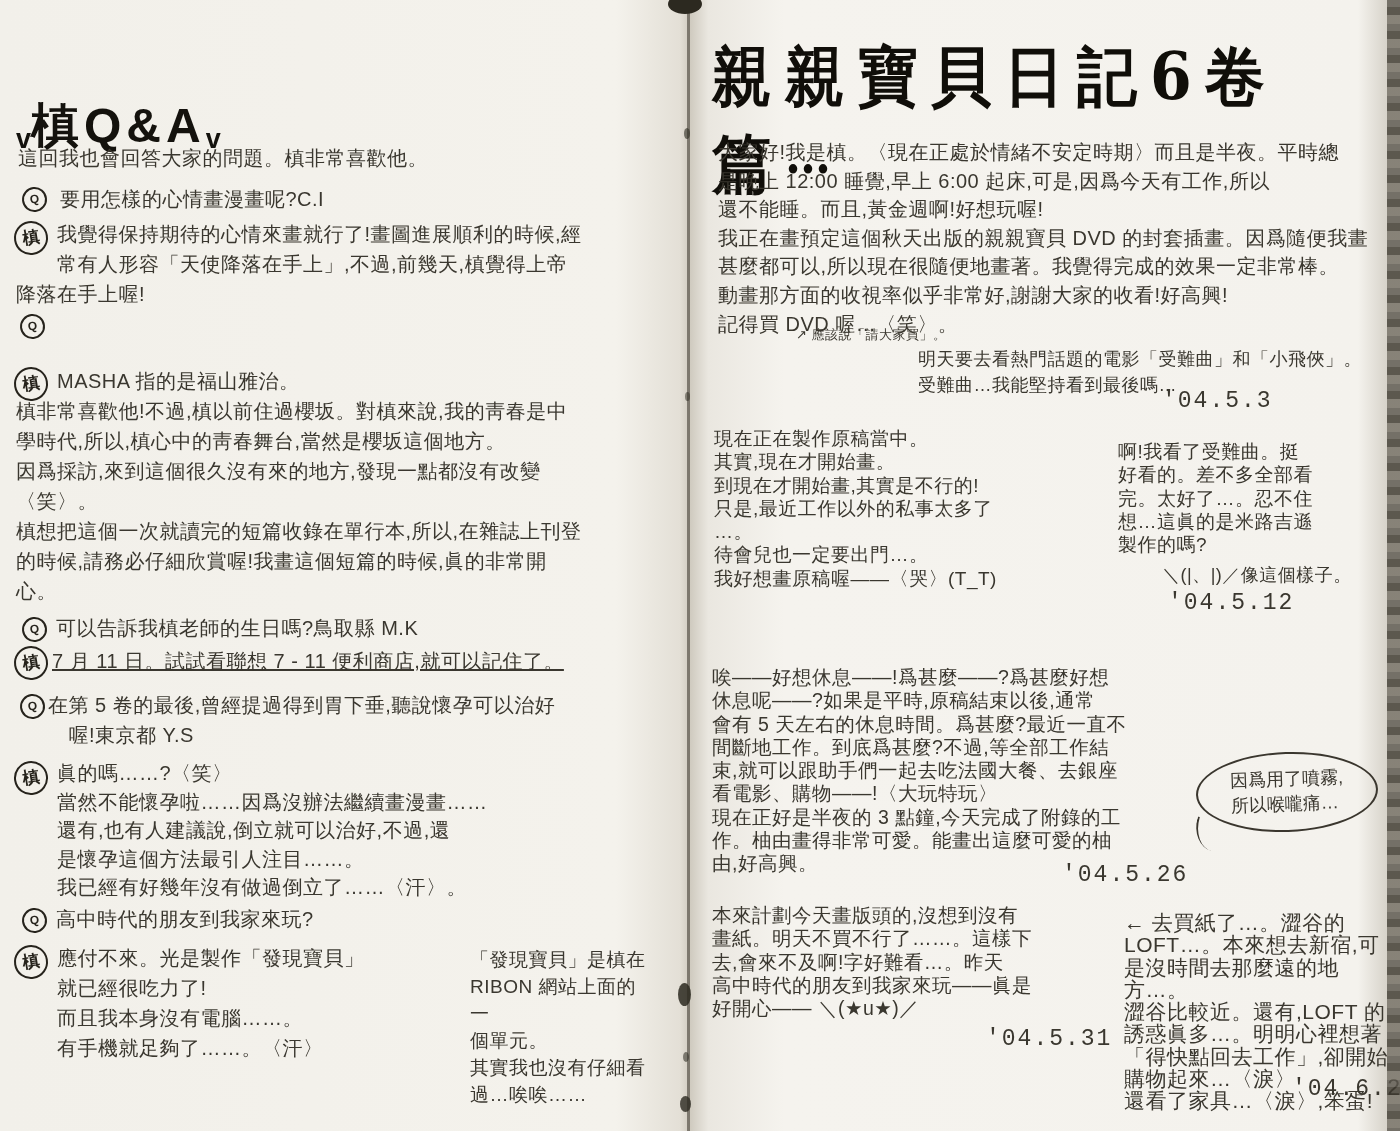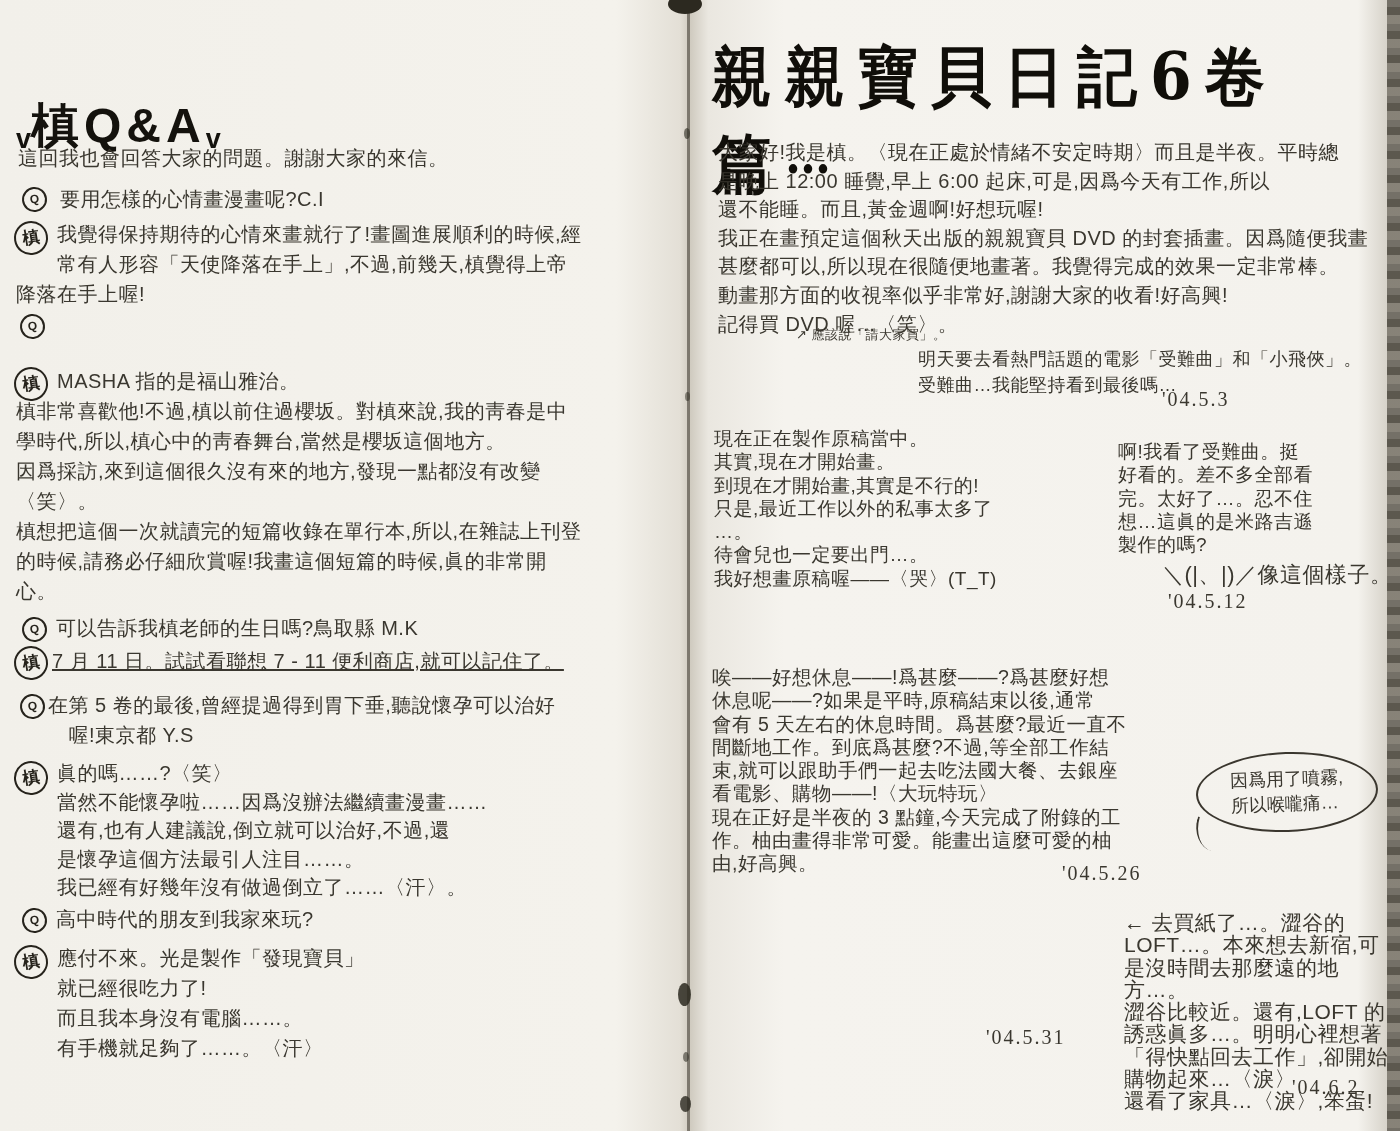--- a/index.html
+++ b/index.html
@@ -15,21 +15,21 @@
   .qa-title .varrow{font-size:27px;font-weight:800;vertical-align:-6px;letter-spacing:0;}
   
   .qicon{display:inline-block;width:21px;height:21px;border:2.5px solid #26231c;border-radius:50%;
          text-align:center;line-height:20px;font-size:12px;font-weight:bold;color:#26231c;transform:rotate(-6deg);}
   .maki{display:inline-block;width:30px;height:30px;border:2.5px solid #26231c;border-radius:50%;
         text-align:center;line-height:29px;font-size:17px;font-weight:bold;color:#26231c;transform:rotate(-9deg);background:transparent;}
   
   .diary-title{font-size:60px;font-weight:900;color:#100e09;letter-spacing:13px;
                font-family:"DejaVu Serif","Liberation Serif",serif;transform:scaleY(1.08);transform-origin:left top;}
   .diary-title .dots{font-size:46px;letter-spacing:6px;vertical-align:12px;font-weight:900;}
-  .date{font-family:Liberation Serif, serif;font-size:20px;color:#3a372f;letter-spacing:2px;}
+  .date{font-family:Liberation Mono, monospace;font-size:23px;color:#3a372f;letter-spacing:2px;}
   
   .bubble{border:2.5px solid #3a362e;border-radius:50%;transform:rotate(-2deg);
           display:flex;align-items:center;justify-content:center;text-align:left;}
   .bubble .btxt{white-space:pre-line;font-size:18px;line-height:25px;color:#3a372f;}
   .bubble::before{content:"";position:absolute;left:-6px;bottom:-16px;width:22px;height:30px;
           border-left:2.5px solid #3a362e;border-radius:0 0 0 95%;transform:rotate(18deg);}
   
   .gutterline{left:687px;top:0;width:2.5px;height:1131px;background:#44403699;}
   .blob{background:#2c2920;border-radius:50%;}
   .edge{left:1387px;top:0;width:13px;height:1131px;opacity:.8;
@@ -37,21 +37,21 @@
 </style>
 </head>
 <body>
 
 <div id="stage">
 
   <div class="abs" style="left:0;top:0;width:660px;height:1131px;">
 
     <div class="abs qa-title" style="left:16px;top:78px;"><span class="varrow">v</span><span>槙Q&amp;A</span><span class="varrow">v</span></div>
 
-    <div class="abs txt" style="left:18px;top:143px;">這回我也會回答大家的問題。謝謝大家的來信。</div>
+    <div class="abs txt" style="left:18px;top:143px;">這回我也會回答大家的問題。槙非常喜歡他。</div>
 
     <span class="abs qicon" style="left:22px;top:187px;">Q</span>
     <div class="abs txt" style="left:60px;top:184px;width:580px;">要用怎樣的心情畫漫畫呢?C.I</div>
 
     <span class="abs maki" style="left:14px;top:221px;">槙</span>
     <div class="abs txt" style="left:16px;top:219px;width:630px;">　　我覺得保持期待的心情來畫就行了!畫圖進展順利的時候,經
 　　常有人形容「天使降落在手上」,不過,前幾天,槙覺得上帝
 降落在手上喔!</div>
 
     <span class="abs qicon" style="left:20px;top:314px;">Q</span>
@@ -85,20 +85,25 @@
 
     <span class="abs qicon" style="left:22px;top:908px;">Q</span>
     <div class="abs txt" style="left:56px;top:904px;width:580px;">高中時代的朋友到我家來玩?</div>
 
     <span class="abs maki" style="left:14px;top:945px;">槙</span>
     <div class="abs txt" style="left:16px;top:943px;width:430px;">　　應付不來。光是製作「發現寶貝」
 　　就已經很吃力了!
 　　而且我本身沒有電腦……。
 　　有手機就足夠了……。〈汗〉</div>
 
+    <div class="abs txt" style="left:470px;top:946px;width:185px;line-height:27px;font-size:19px;">「發現寶貝」是槙在
+RIBON 網站上面的一
+個單元。
+其實我也沒有仔細看
+過…唉唉……</div>
   </div>
 
   <div class="abs gutterline"></div>
   <div class="abs blob" style="left:668px;top:-6px;width:34px;height:20px;"></div>
   <div class="abs blob" style="left:678px;top:983px;width:13px;height:23px;opacity:.85;"></div>
   <div class="abs blob" style="left:680px;top:1096px;width:11px;height:16px;opacity:.8;"></div>
   <div class="abs blob" style="left:684px;top:128px;width:6px;height:11px;opacity:.6;"></div>
   <div class="abs blob" style="left:685px;top:392px;width:5px;height:9px;opacity:.5;"></div>
   <div class="abs blob" style="left:683px;top:1052px;width:6px;height:10px;opacity:.55;"></div>
 
@@ -123,38 +128,43 @@
 到現在才開始畫,其實是不行的!
 只是,最近工作以外的私事太多了
 …。
 待會兒也一定要出門…。
 我好想畫原稿喔——〈哭〉(T_T)</div>
     <div class="abs txt" style="left:418px;top:440px;width:260px;line-height:23.3px;font-size:19px;">啊!我看了受難曲。挺
 好看的。差不多全部看
 完。太好了…。忍不住
 想…這眞的是米路吉遜
 製作的嗎?</div>
-    <div class="abs txt" style="left:462px;top:560px;font-size:22px;">＼(|、|)／像這個樣子。</div>
+    <div class="abs txt" style="left:462px;top:560px;font-size:18px;">＼(|、|)／像這個樣子。</div>
     <div class="abs date" style="left:468px;top:590px;">'04.5.12</div>
 
     <div class="abs txt" style="left:12px;top:666px;width:510px;line-height:23.3px;font-size:19.5px;">唉——好想休息——!爲甚麼——?爲甚麼好想
 休息呢——?如果是平時,原稿結束以後,通常
 會有 5 天左右的休息時間。爲甚麼?最近一直不
 間斷地工作。到底爲甚麼?不過,等全部工作結
 束,就可以跟助手們一起去吃法國大餐、去銀座
 看電影、購物——!〈大玩特玩〉
 現在正好是半夜的 3 點鐘,今天完成了附錄的工
 作。柚由畫得非常可愛。能畫出這麼可愛的柚
 由,好高興。</div>
     <div class="abs date" style="left:362px;top:862px;">'04.5.26</div>
     <div class="abs bubble" style="left:496px;top:752px;width:178px;height:76px;">
       <div class="btxt">因爲用了噴霧,
 所以喉嚨痛…</div>
     </div>
 
+    <div class="abs txt" style="left:12px;top:904px;width:380px;line-height:23.3px;font-size:19.5px;">本來計劃今天畫版頭的,沒想到沒有
+畫紙。明天不買不行了……。這樣下
+去,會來不及啊!字好難看…。昨天
+高中時代的朋友到我家來玩——眞是
+好開心—— ＼(★u★)／</div>
     <div class="abs date" style="left:286px;top:1026px;">'04.5.31</div>
 
     <div class="abs txt" style="left:424px;top:912px;width:270px;line-height:22.3px;font-size:21px;">← 去買紙了…。澀谷的
 LOFT…。本來想去新宿,可
 是沒時間去那麼遠的地方…。
 澀谷比較近。還有,LOFT 的
 誘惑眞多…。明明心裡想著
 「得快點回去工作」,卻開始
 購物起來…〈淚〉
 還看了家具…〈淚〉,笨蛋!</div>

